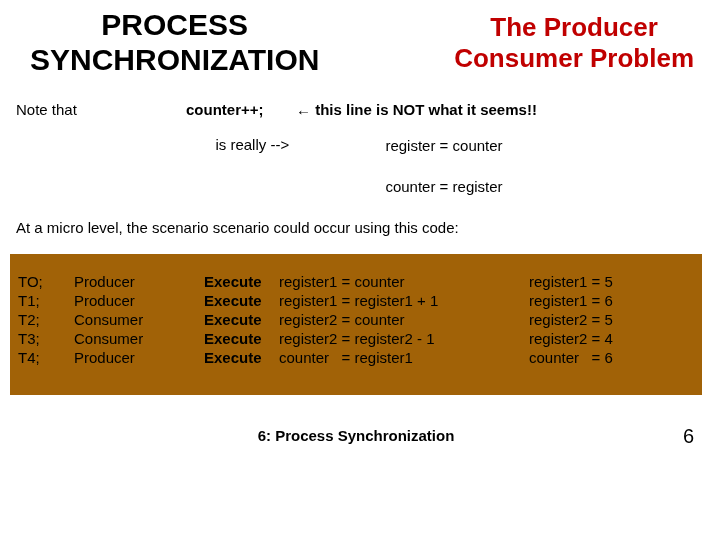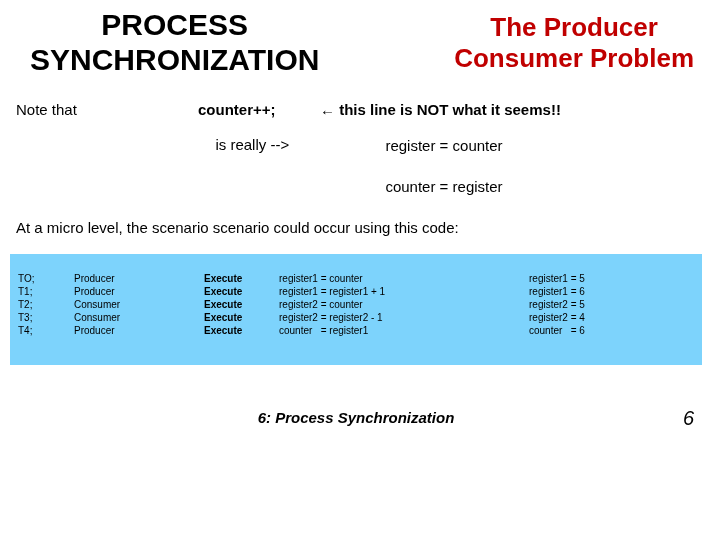--- a/index.html
+++ b/index.html
@@ -38,62 +38,61 @@
     padding-top: 4px;
     padding-right: 8px;
   }
   .body-text {
     font-size: 15px;
     margin-top: 24px;
     padding-left: 6px;
   }
   .row1 {
     display: flex;
-    gap: 12px;
+    gap: 0;
   }
   .row1 .c1 { width: 170px; }
   .row1 .c2 { width: 110px; font-weight: bold; }
   .row1 .c3 { font-weight: bold; }
   .row2 {
     display: flex;
     margin-top: 18px;
     justify-content: center;
   }
   .row2 .c1 { width: 170px; }
   .row2 .c2 { line-height: 1.35; }
   .micro-line {
     margin-top: 22px;
     font-size: 15px;
     padding-left: 6px;
   }
   .code-block {
-    background: #7dd3fc;
+    background: #a16207;
     margin-top: 18px;
     padding: 18px 2px 28px 8px;
-    font-size: 10px;
+    font-size: 15px;
   }
   .code-table {
     width: 100%;
     border-collapse: collapse;
   }
   .code-table td {
     padding: 1px 0;
     vertical-align: top;
     white-space: pre;
   }
   .col-t   { width: 56px; }
   .col-who { width: 130px; }
   .col-exe { width: 75px; font-weight: bold; }
   .col-op  { width: 250px; }
   .col-res { }
   .footer {
-    margin-top: 44px;
+    margin-top: 32px;
     position: relative;
     font-size: 15px;
-    font-style: italic;
   }
   .footer-center {
     text-align: center;
     font-weight: bold;
   }
   .footer-page {
     position: absolute;
     right: 8px;
     top: -2px;
     font-size: 20px;

